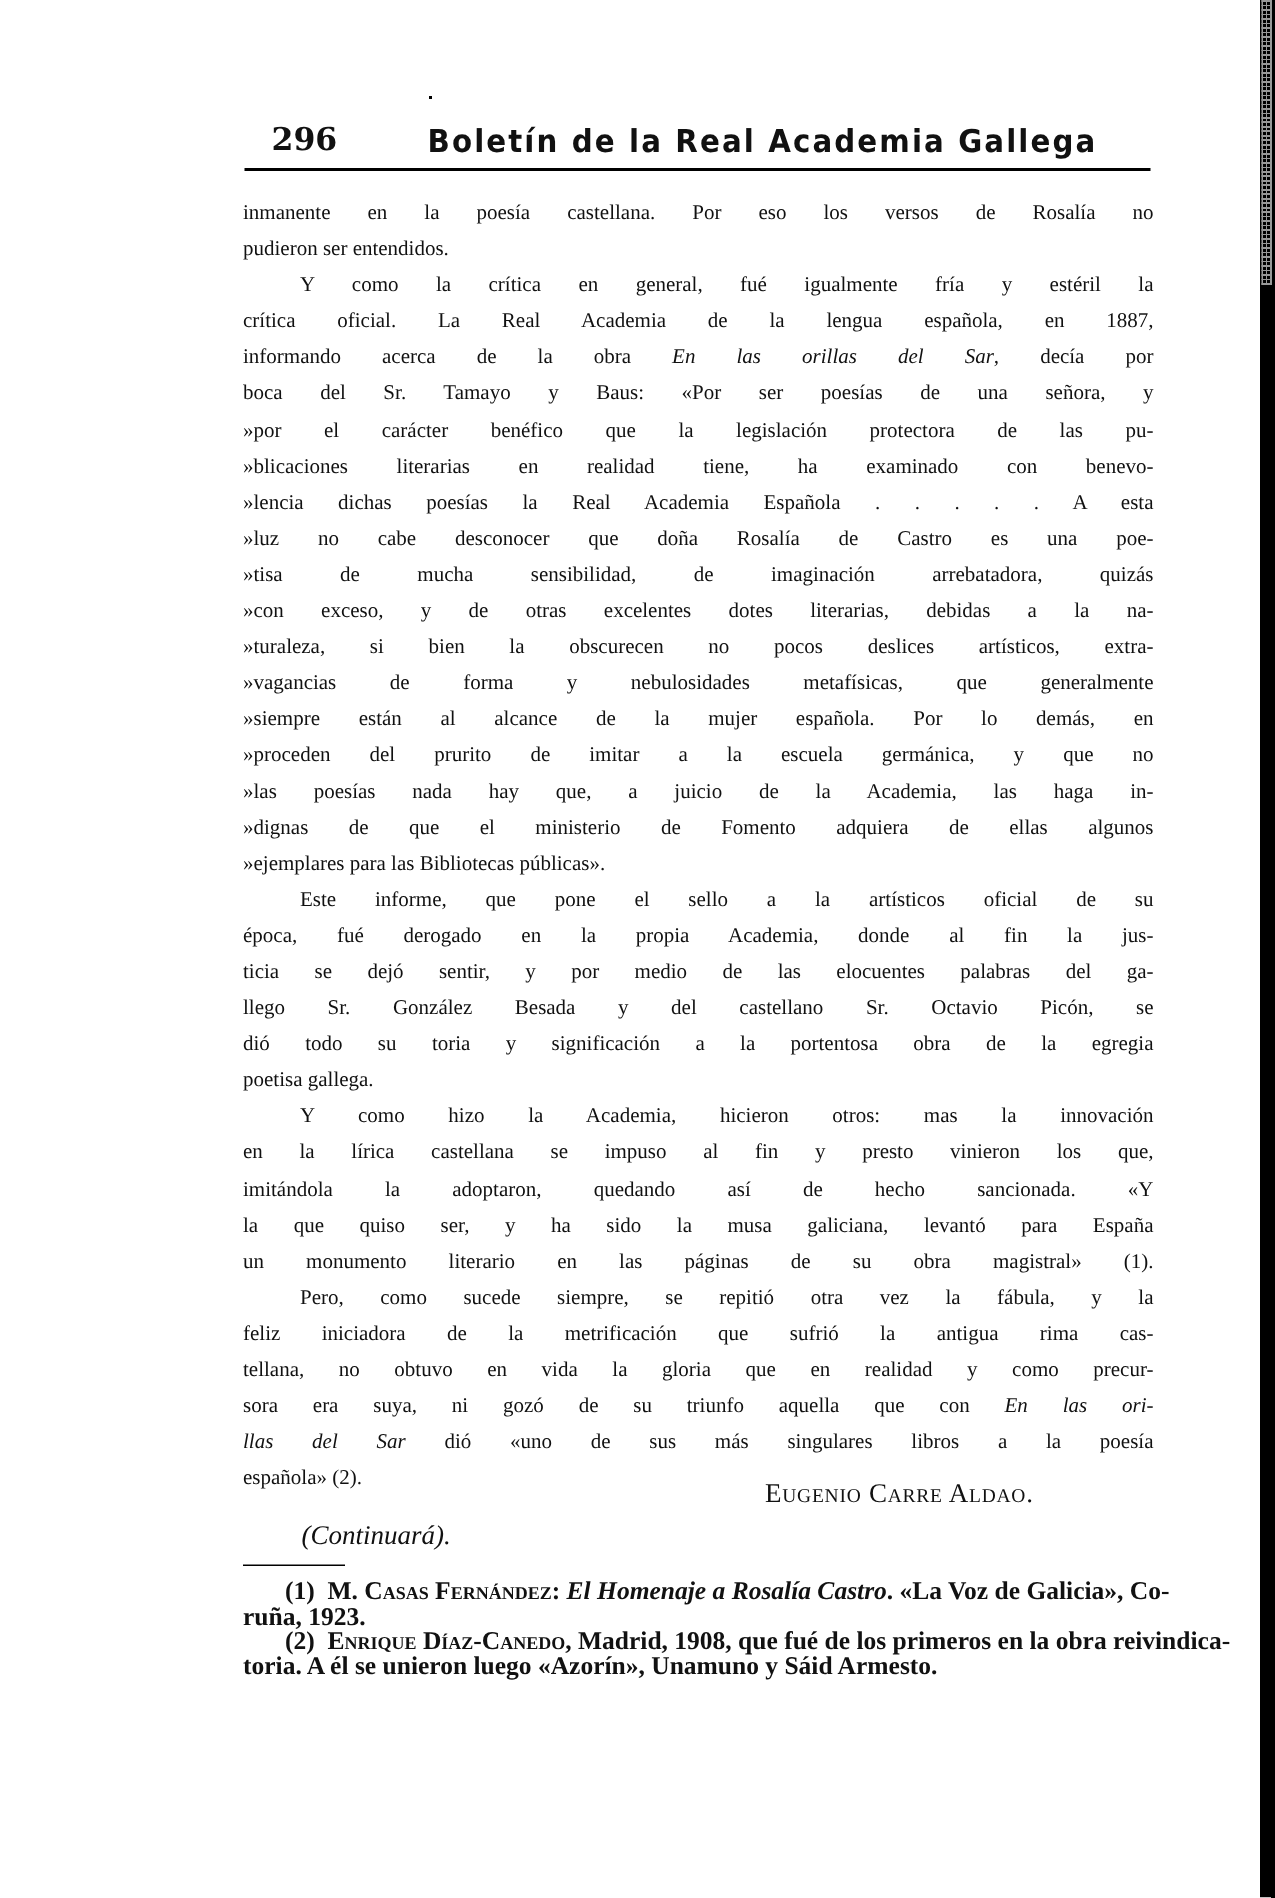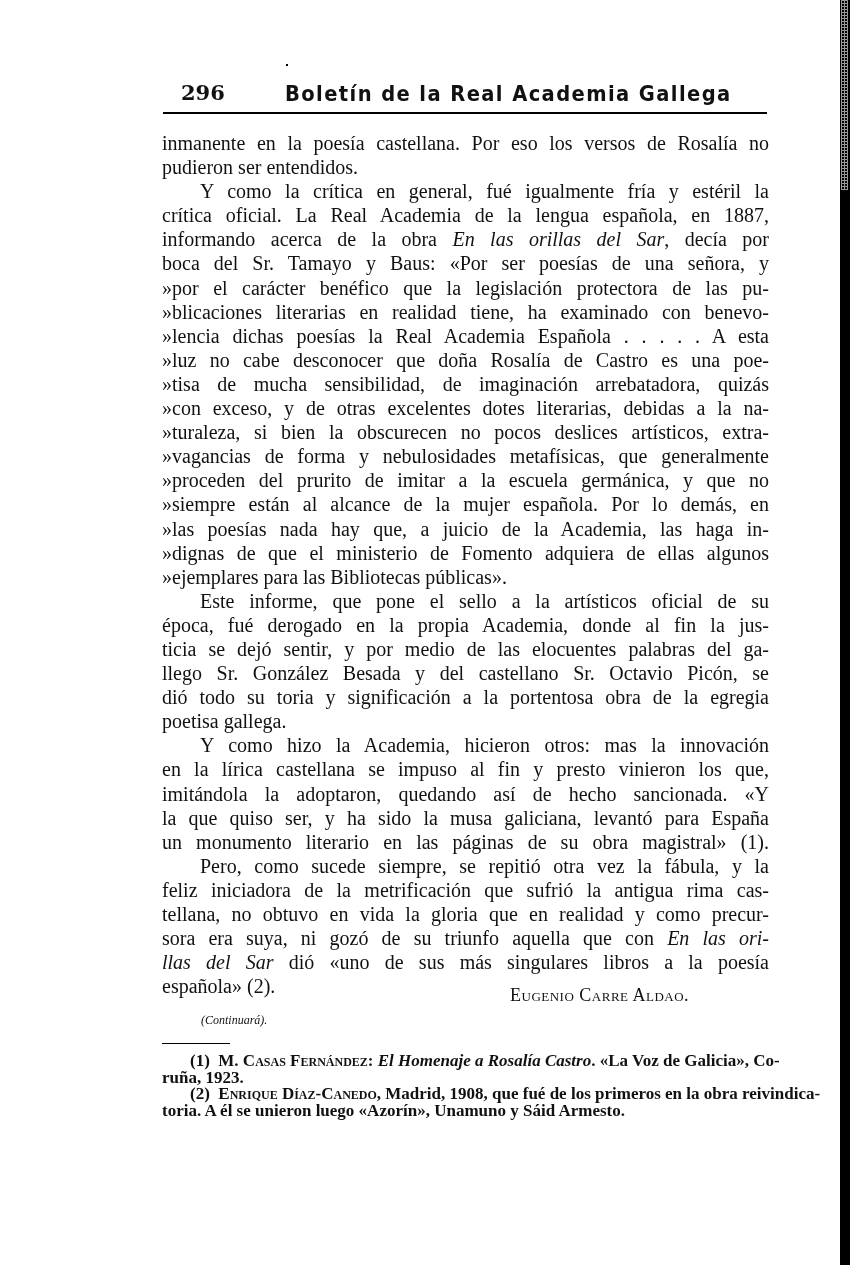--- a/index.html
+++ b/index.html
@@ -27,31 +27,31 @@
       position: absolute; left: 18px; top: 4px; font-size: 21px; font-weight: bold;
       font-family: "DejaVu Serif", serif; letter-spacing: 0px;
     }
     .journal-title {
       position: absolute; left: 122px; top: 6px; font-size: 21px;
       font-family: "DejaVu Sans", sans-serif; font-weight: bold; letter-spacing: 1.5px;
       transform: scaleX(0.93); transform-origin: left center;
     }
     .body-text {
       position: absolute; left: 162px; top: 131px; width: 607px;
-      font-size: 20px; line-height: 24.1px;
+      font-size: 14px; line-height: 24.1px;
     }
     .line { display: block; white-space: nowrap; text-align: justify; text-align-last: justify; height: 24.1px; }
     .line.last { text-align-last: left; }
     .indent { padding-left: 38px; }
     .signature {
       position: absolute; left: 510px; top: 985px; font-size: 18px;
       font-variant: small-caps; letter-spacing: 0.5px;
     }
     .continuara {
-      position: absolute; left: 201px; top: 1013px; font-size: 12px; font-style: italic;
+      position: absolute; left: 201px; top: 1013px; font-size: 18px; font-style: italic;
     }
     .fn-rule {
       position: absolute; left: 162px; top: 1043px; width: 68px; border-top: 1.5px solid #000;
     }
     .footnotes {
       position: absolute; left: 162px; top: 1053px; width: 607px;
       font-size: 17px; line-height: 16.5px; font-weight: bold;
       font-family: "Liberation Serif", serif;
     }
     .fn-line { display: block; white-space: nowrap; text-align: justify; text-align-last: justify; }
@@ -81,22 +81,22 @@
     <span class="line"><span>informando acerca de la obra </span><i>En las orillas del Sar</i><span>, decía por</span></span>
     <span class="line">boca del Sr. Tamayo y Baus: «Por ser poesías de una señora, y</span>
     <span class="line">»por el carácter benéfico que la legislación protectora de las pu-</span>
     <span class="line">»blicaciones literarias en realidad tiene, ha examinado con benevo-</span>
     <span class="line">»lencia dichas poesías la Real Academia Española . . . . . A esta</span>
     <span class="line">»luz no cabe desconocer que doña Rosalía de Castro es una poe-</span>
     <span class="line">»tisa de mucha sensibilidad, de imaginación arrebatadora, quizás</span>
     <span class="line">»con exceso, y de otras excelentes dotes literarias, debidas a la na-</span>
     <span class="line">»turaleza, si bien la obscurecen no pocos deslices artísticos, extra-</span>
     <span class="line">»vagancias de forma y nebulosidades metafísicas, que generalmente</span>
+    <span class="line">»siempre están al alcance de la mujer española. Por lo demás, en</span>
     <span class="line">»proceden del prurito de imitar a la escuela germánica, y que no</span>
-    <span class="line">»siempre están al alcance de la mujer española. Por lo demás, en</span>
     <span class="line">»las poesías nada hay que, a juicio de la Academia, las haga in-</span>
     <span class="line">»dignas de que el ministerio de Fomento adquiera de ellas algunos</span>
     <span class="line last">»ejemplares para las Bibliotecas públicas».</span>
     <span class="line indent">Este informe, que pone el sello a la artísticos oficial de su</span>
     <span class="line">época, fué derogado en la propia Academia, donde al fin la jus-</span>
     <span class="line">ticia se dejó sentir, y por medio de las elocuentes palabras del ga-</span>
     <span class="line">llego Sr. González Besada y del castellano Sr. Octavio Picón, se</span>
     <span class="line">dió todo su toria y significación a la portentosa obra de la egregia</span>
     <span class="line last">poetisa gallega.</span>
     <span class="line indent">Y como hizo la Academia, hicieron otros: mas la innovación</span>

